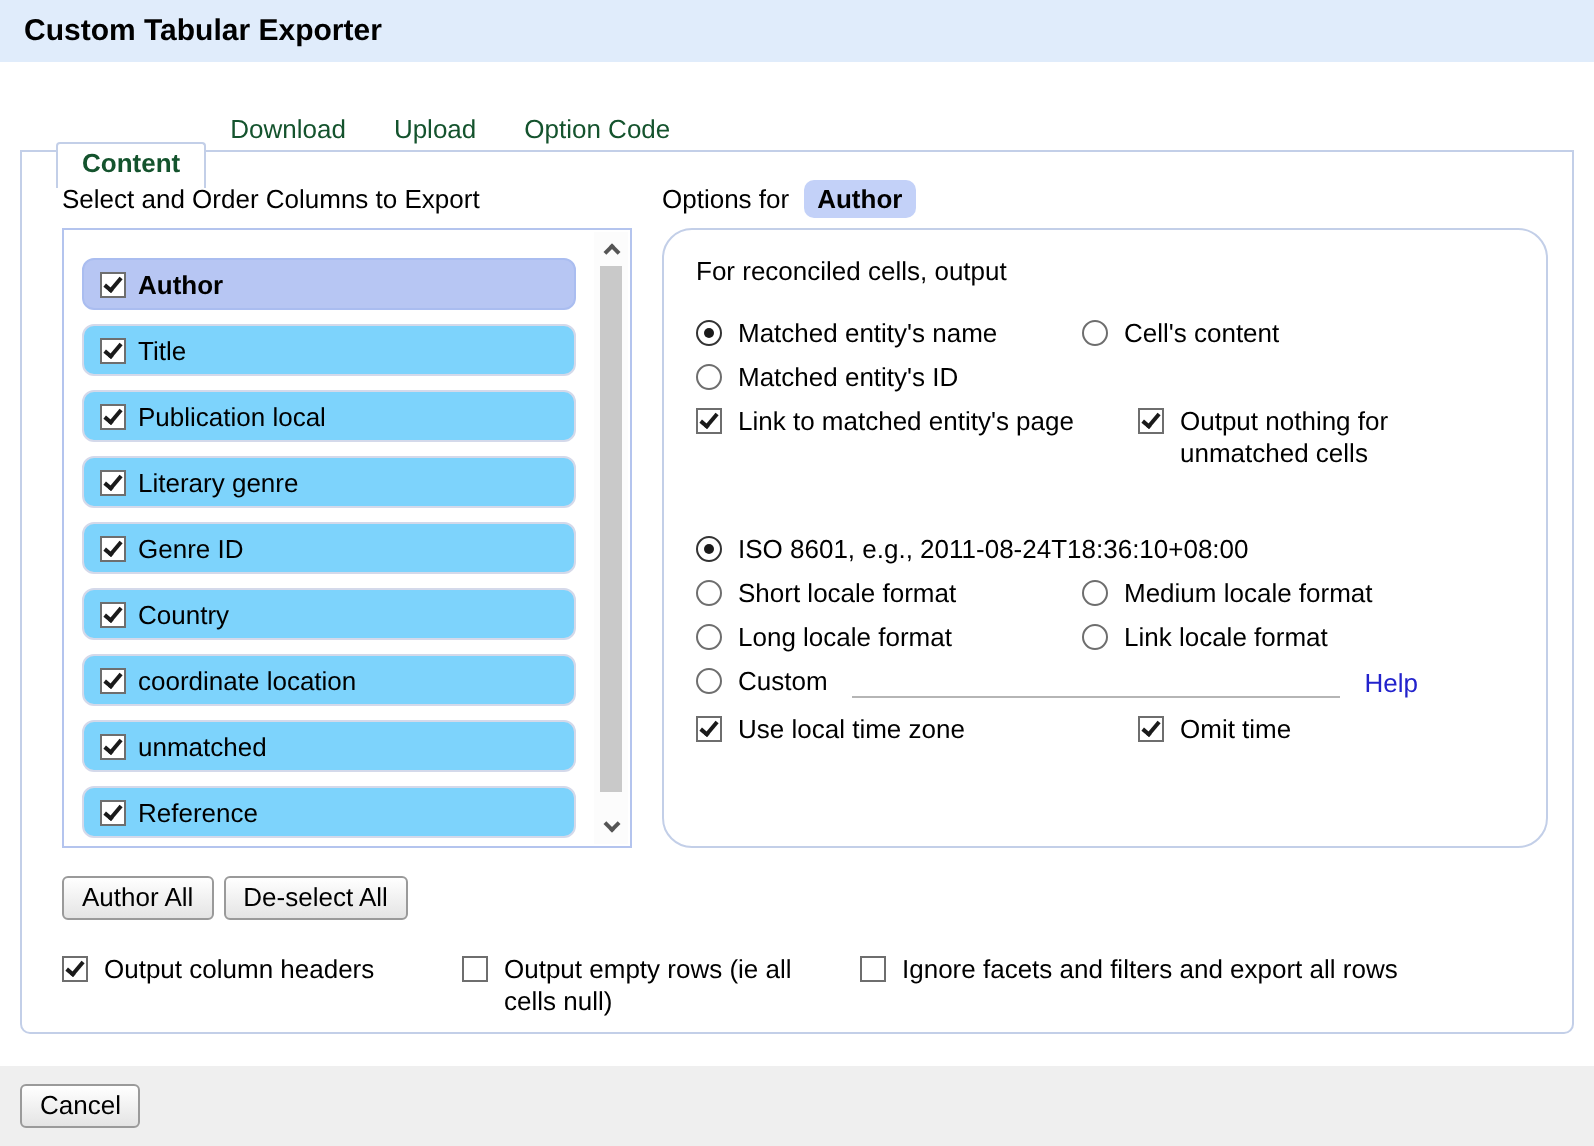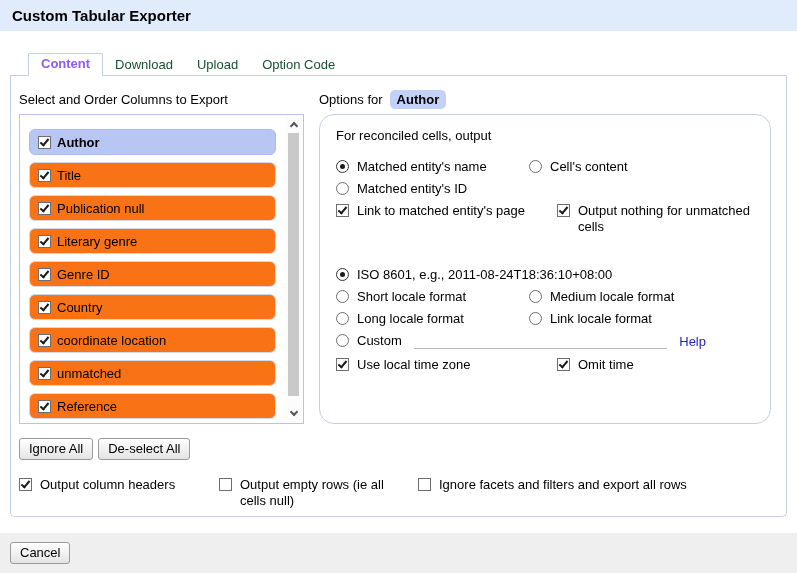--- a/index.html
+++ b/index.html
@@ -27,54 +27,54 @@
     padding-left: 18px; height: 21px;
   }
   .tab {
     padding: 2px 12px 3px 12px;
     cursor: pointer; white-space: nowrap;
   }
   .tab.inactive { color: #14532d; }
   .tab.active {
     background: #fff;
     border: 1px solid #c3cfe8; border-bottom: none;
-    font-weight: bold; color: #8b5cf6;
-    position: relative; top: 1px;
+    font-weight: bold; color: #14532d;
+    position: relative; top: 19px;
     padding-bottom: 5px;
     border-radius: 2px 2px 0 0;
   }
 
   
   .tab-panel {
     margin: 0 10px;
     border: 1px solid #c3cfe8; border-top: none;
     border-radius: 0 0 5px 5px;
     height: 441px;
-    padding: 8px 12px 10px 8px;
+    padding: 8px 12px 10px 20px;
   }
   .panel-columns { display: flex; }
   .left-col  { width: 285px; flex: none; margin-right: 15px; }
   .right-col { flex: 1; max-width: 452px; }
   .section-heading {
     height: 30px; display: flex; align-items: center; gap: 7px;
   }
 
   
   .listbox {
     position: relative;
     height: 310px;
     border: 1px solid #b4c4ee;
     background: #fff;
     padding: 14px 27px 0 9px;
     overflow: hidden;
   }
   .col-item {
     display: flex; align-items: center; gap: 6px;
     height: 26px; padding: 0 8px; margin-bottom: 7px;
-    background: #f97316;
+    background: #7dd3fc;
     border: 1px solid #d4d9ea;
     border-radius: 6px;
     cursor: pointer;
   }
   .col-item.selected { background: #b7c6f3; border-color: #aabdf0; font-weight: bold; }
 
   
   .scrollbar {
     position: absolute; top: 1px; right: 1px; bottom: 1px;
     width: 17px; background: #fcfcfc;
@@ -184,21 +184,21 @@
         <div class="col-item selected">
               <input type="checkbox" checked="" style="">
               <span>Author</span>
             </div>
             <div class="col-item">
               <input type="checkbox" checked="" style="">
               <span>Title</span>
             </div>
             <div class="col-item">
               <input type="checkbox" checked="" style="">
-              <span>Publication null</span>
+              <span>Publication local</span>
             </div>
             <div class="col-item">
               <input type="checkbox" checked="" style="">
               <span>Literary genre</span>
             </div>
             <div class="col-item">
               <input type="checkbox" checked="" style="">
               <span>Genre ID</span>
             </div>
             <div class="col-item">
@@ -224,21 +224,21 @@
             <div class="chev up"></div>
           </div>
           <div class="sb-thumb"></div>
           <div class="sb-btn bottom">
             <div class="chev down"></div>
           </div>
         </div>
       </div>
 
       <div class="left-buttons">
-        <button class="btn">Ignore All</button>
+        <button class="btn">Author All</button>
         <button class="btn">De-select All</button>
       </div>
     </div>
 
     <div class="right-col">
       <div class="section-heading">
         <span>Options for</span>
         <span class="badge">Author</span>
       </div>
 

